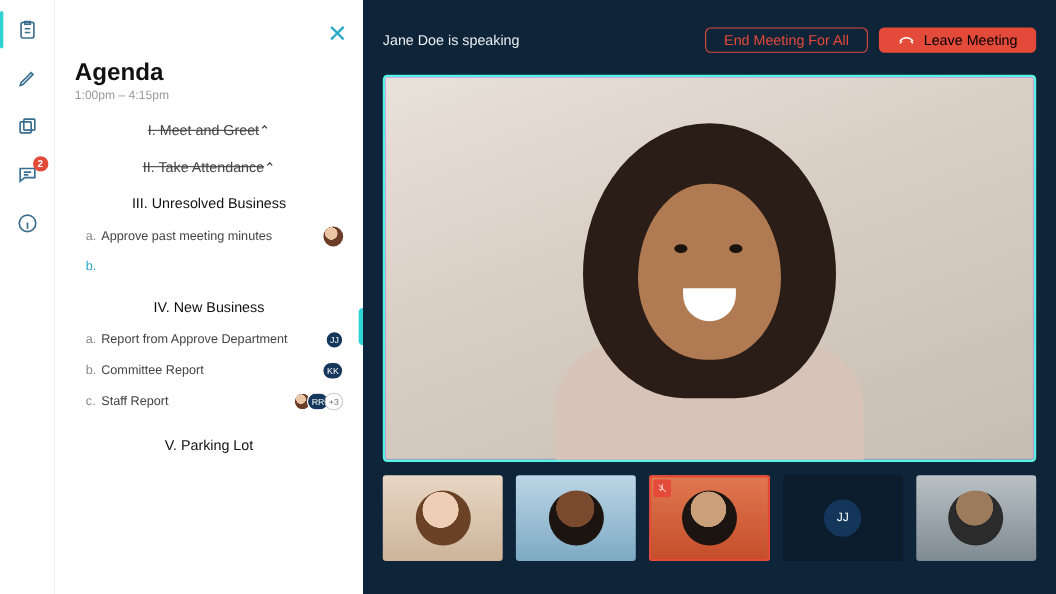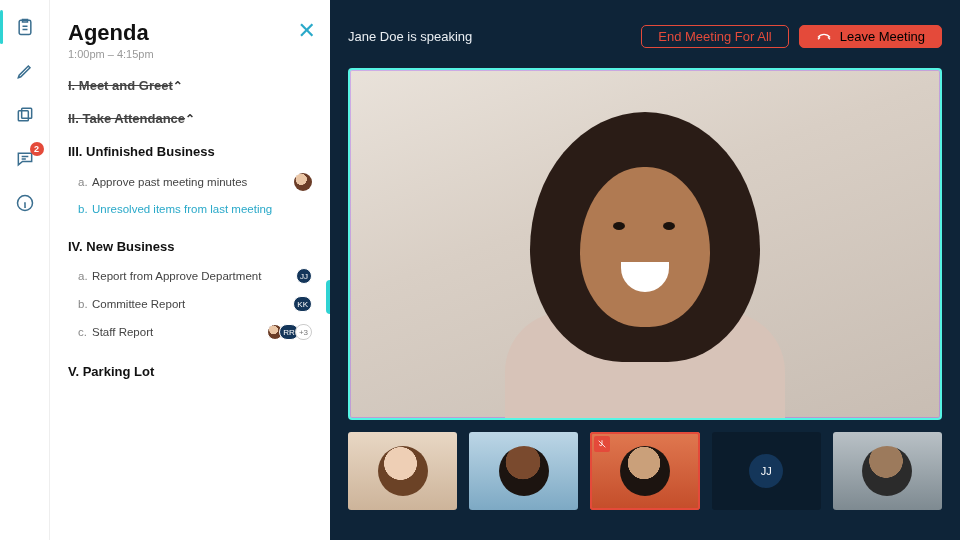--- a/index.html
+++ b/index.html
@@ -7,25 +7,25 @@
   body { display: flex; }
 
   
   .rail { width: 50px; background: #ffffff; display: flex; flex-direction: column; align-items: center; padding-top: 16px; gap: 22px; border-right: 1px solid #eee; }
   .rail .rail-icon { width: 22px; height: 22px; display:flex; align-items:center; justify-content:center; color:#3a6e8f; position:relative; cursor:pointer; }
   .rail .rail-icon.active::before { content:""; position:absolute; left:-14px; top:-6px; width:3px; height:34px; background:#2fd3d3; border-radius:2px; }
   .rail .badge { position:absolute; top:-6px; right:-8px; background:#e44a3a; color:#fff; font-size:9px; width:14px; height:14px; border-radius:50%; display:flex; align-items:center; justify-content:center; font-weight:bold; }
 
   
   .agenda { width: 280px; background:#fff; padding: 20px 18px 10px 18px; position:relative; overflow:hidden; }
-  .agenda h1 { font-size:22px; font-weight:700; color:#111; }
+  .agenda h1 { font-size:22px; font-weight:700; color:#111;margin-top:33px; }
   .agenda .time { font-size:11px; color:#999; margin-top:2px; }
   .agenda .close { position:absolute; top:18px; right:14px; font-size:22px; color:#2aa9c9; font-weight:300; cursor:pointer; }
   .section { margin-top:18px; }
-  .section .title { font-size:13px; font-weight:700; color:#111; display:flex; justify-content:flex-start; align-items:center; }
+  .section .title { font-size:13px; font-weight:400; color:#111; display:flex; justify-content:center; align-items:center; }
   .section .title.done span:first-child { text-decoration: line-through; color:#444; }
   .chev { font-size:12px; color:#333; cursor:pointer; }
   .items { margin-top:8px; }
   .item { display:flex; align-items:center; font-size:11.5px; color:#444; padding:6px 0 6px 10px; position:relative; }
   .item .bullet { color:#888; width:14px; flex-shrink:0; }
   .item .text { flex:1; }
   .item.link .text, .item.link .bullet { color:#2aa9c9; }
   .item .avatar, .avatar { width:18px; height:18px; border-radius:50%; background:#14365a; color:#fff; font-size:8px; display:flex; align-items:center; justify-content:center; flex-shrink:0; }
   .item .avatar.img { background: radial-gradient(circle at 40% 35%, #eac6a6 35%, #6b3d28 36%); }
   .file-row { display:flex; align-items:center; font-size:11.5px; color:#2aa9c9; padding:6px 0 6px 10px; }
@@ -128,31 +128,30 @@
 
   <div class="section">
     <div class="title done">
       <span>II. Take Attendance</span>
       <span class="chev">⌃</span>
     </div>
   </div>
 
   <div class="section">
     <div class="title">
-      <span>III. Unfinished Business</span>
+      <span>III. Unresolved Business</span>
     </div>
     <div class="items">
       <div class="item">
         <span class="bullet">a.</span>
         <span class="text">Approve past meeting minutes</span>
         <span class="avatar img"></span>
       </div>
       <div class="item link">
         <span class="bullet">b.</span>
-        <span class="text">Unresolved items from last meeting</span>
       </div>
     </div>
   </div>
 
   <div class="section">
     <div class="title">
       <span>IV. New Business</span>
     </div>
     <div class="items">
       <div class="item">

